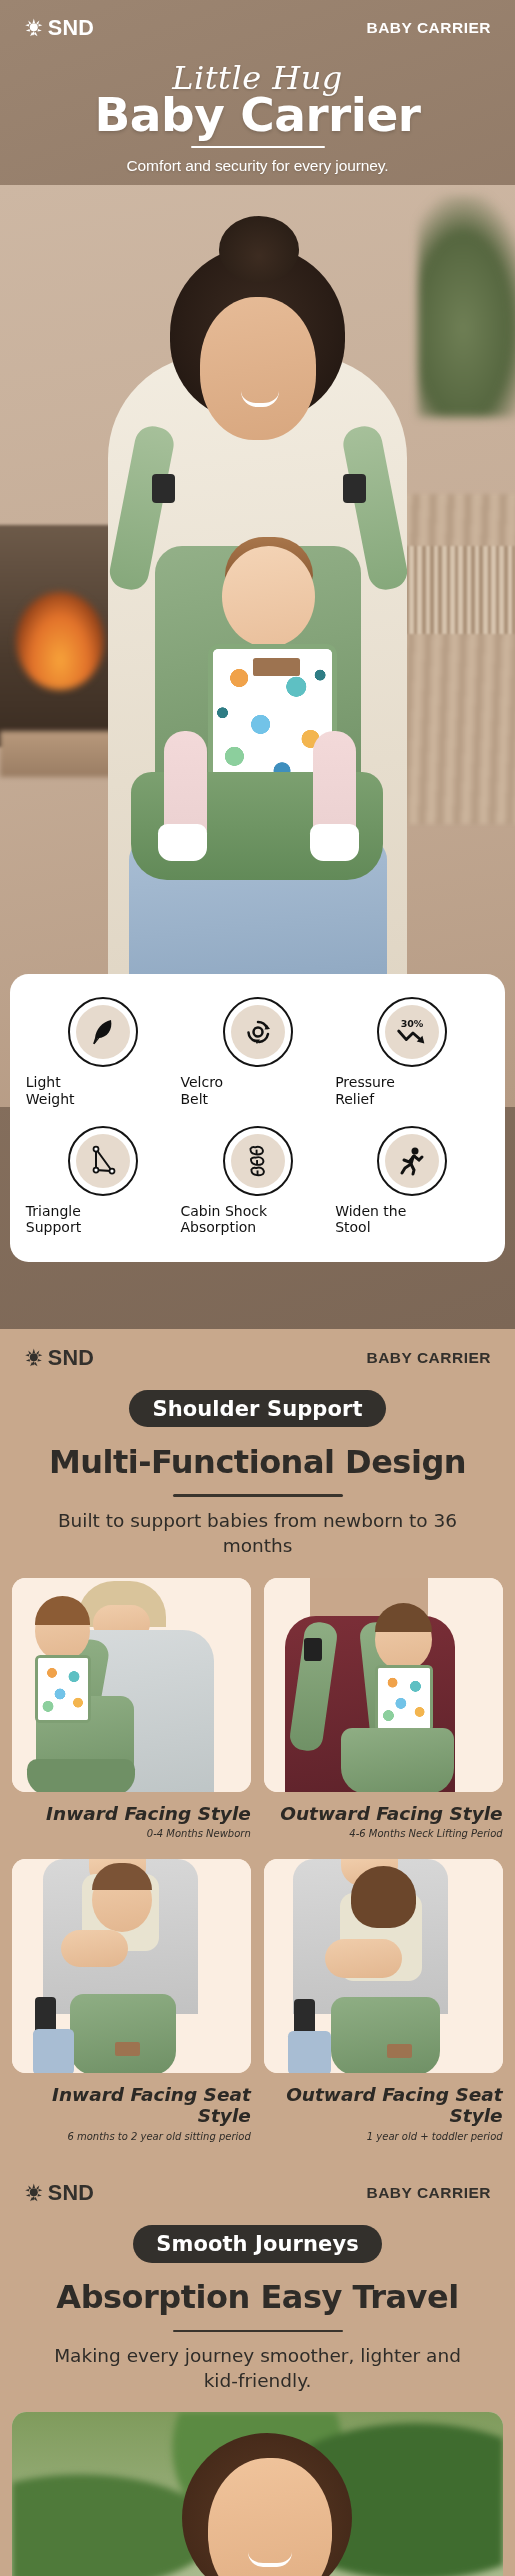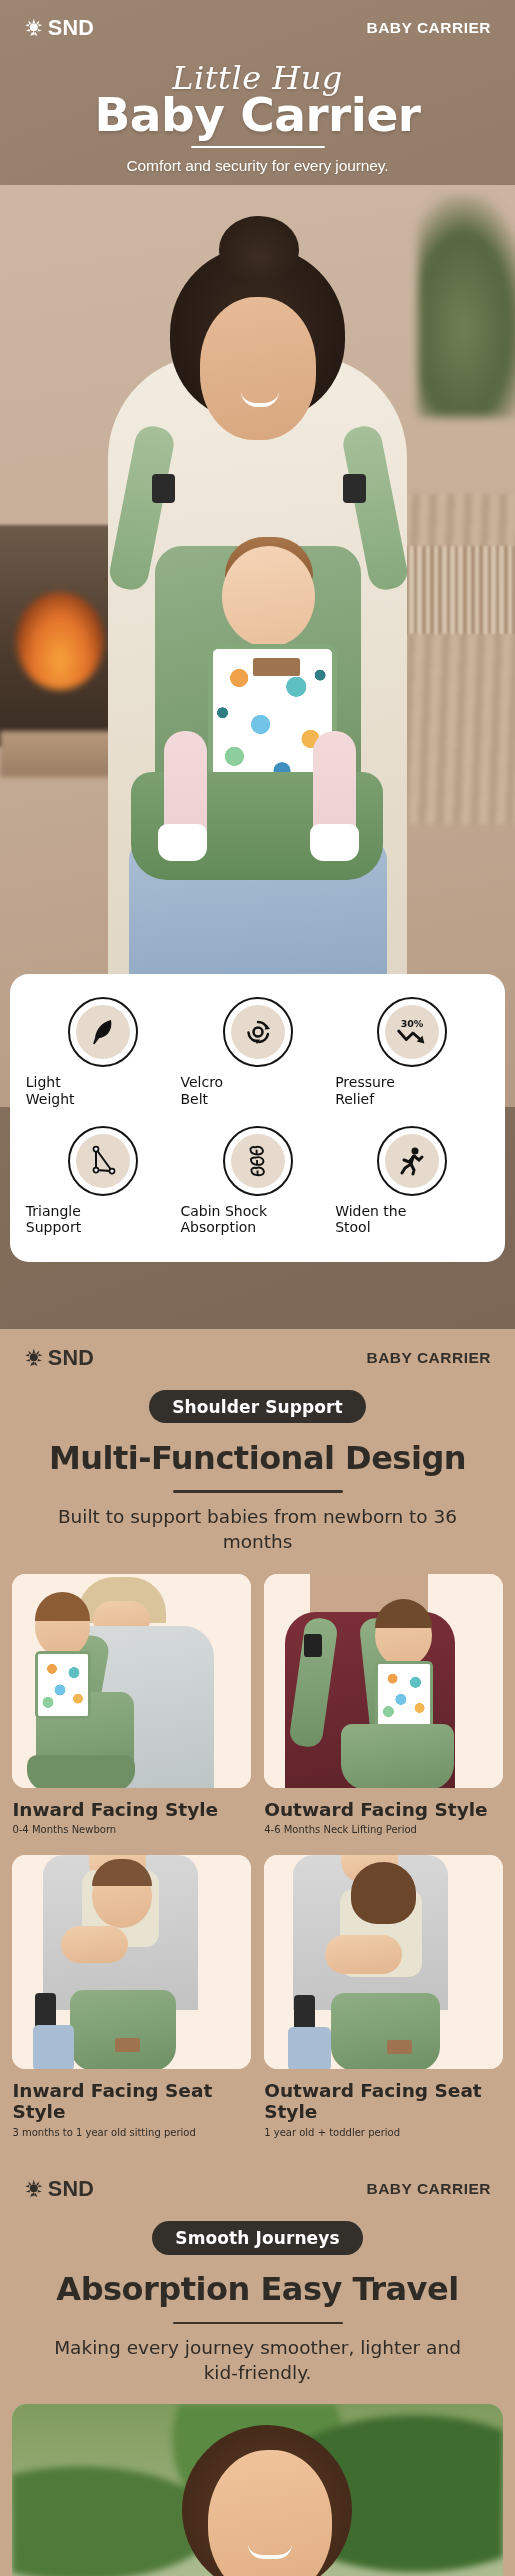--- a/index.html
+++ b/index.html
@@ -224,39 +224,39 @@
   }
 
   
   .sec2 {
     position:relative; width:515px; background:#c8a88c; padding:0 0 15.5px;
   }
   .sec2 .brandbar { position:relative; height:57px; }
   .pill-wrap { text-align:center; margin-top:4.1px; }
   .pill {
     display:inline-block; background:#33302c; color:#fff;
-    font-size:17px; font-weight:700; letter-spacing:0.1px;
+    font-size:21px; font-weight:700; letter-spacing:0.1px;
     padding:6.7px 23px; border-radius:20.6px;
     font-family:"DejaVu Sans", sans-serif;
   }
   .sec-title {
     text-align:center; font-family:"DejaVu Sans", sans-serif; font-weight:700;
     font-size:32px; color:#2f2c28; margin-top:15.5px; letter-spacing:-0.5px;
   }
   .rule-dark { width:170px; height:2.6px; background:#3a342d; margin:13.4px auto 12.4px; border-radius:1.5px; }
   .sec-sub {
     text-align:center; font-size:18.5px; line-height:1.35; color:#2f2c28;
     font-family:"DejaVu Sans", sans-serif; padding:0 46px;
   }
 
   .grid4 {
     display:grid; grid-template-columns:1fr 1fr; gap:17.5px 13.4px;
     padding:18.5px 12.4px 5.2px;
   }
-  .card4 { text-align:left; }
+  .card4 { text-align:right;font-style:italic; }
   .photo4 {
     width:100%; height:214px; border-radius:13.4px; overflow:hidden;
     background:#fbeee2; position:relative;
   }
   .cap4-t {
     font-family:"DejaVu Sans", sans-serif; font-weight:700;
     font-size:18.5px; color:#2c2925; margin-top:11.3px; line-height:1.15;
   }
   .cap4-s {
     font-size:10px; color:#2f2c28; line-height:1.28; margin-top:4.1px;
@@ -568,21 +568,21 @@
           <div class="sc" style="left:70px;top:15.5px;width:77px;height:77px;background:#e8e3d0;border-radius:13.4px"></div>
           <div class="sc sc-skin" style="left:80px;top:9.3px;width:60px;height:64px;border-radius:50%"></div>
           <div class="sc" style="left:80px;top:4.1px;width:60px;height:27px;background:#7b5336;border-radius:31px 31px 0 0"></div>
           <div class="sc sc-skin" style="left:49px;top:71px;width:67px;height:37px;border-radius:20.6px"></div>
           <div class="sc sc-green" style="left:58px;top:135px;width:106px;height:81px;border-radius:13.4px 13.4px 24px 24px"></div>
           <div class="sc" style="left:103px;top:183px;width:25px;height:14.4px;background:#9d7350;border-radius:2.1px"></div>
           <div class="sc" style="left:23px;top:138px;width:20.6px;height:72px;background:#2b2b2b;border-radius:4.1px"></div>
           <div class="sc" style="left:20.6px;top:170px;width:41px;height:46px;background:#a8bdd3;border-radius:5.2px"></div>
         </div>
         <div class="cap4-t">Inward Facing Seat Style</div>
-        <div class="cap4-s">3 months to 1 year old sitting period</div>
+        <div class="cap4-s">6 months to 2 year old sitting period</div>
       </div>
 
       <div class="card4">
         <div class="photo4">
           <div class="sc" style="inset:0;background:#fbeee2"></div>
           <div class="sc" style="left:29px;top:0;width:155px;height:155px;background:linear-gradient(175deg,#d8d8d8,#c2c2c2);border-radius:20.6px 20.6px 0 0"></div>
           <div class="sc sc-skin" style="left:77px;top:0;width:57px;height:27px;border-radius:0 0 20.6px 20.6px"></div>
           <div class="sc" style="left:76px;top:34px;width:82px;height:88px;background:#e8e3d0;border-radius:13.4px"></div>
           <div class="sc" style="left:87px;top:7.2px;width:65px;height:62px;background:#6b462b;border-radius:50% 50% 40% 40%"></div>
           <div class="sc sc-skin" style="left:61px;top:80px;width:77px;height:39px;border-radius:20.6px"></div>

